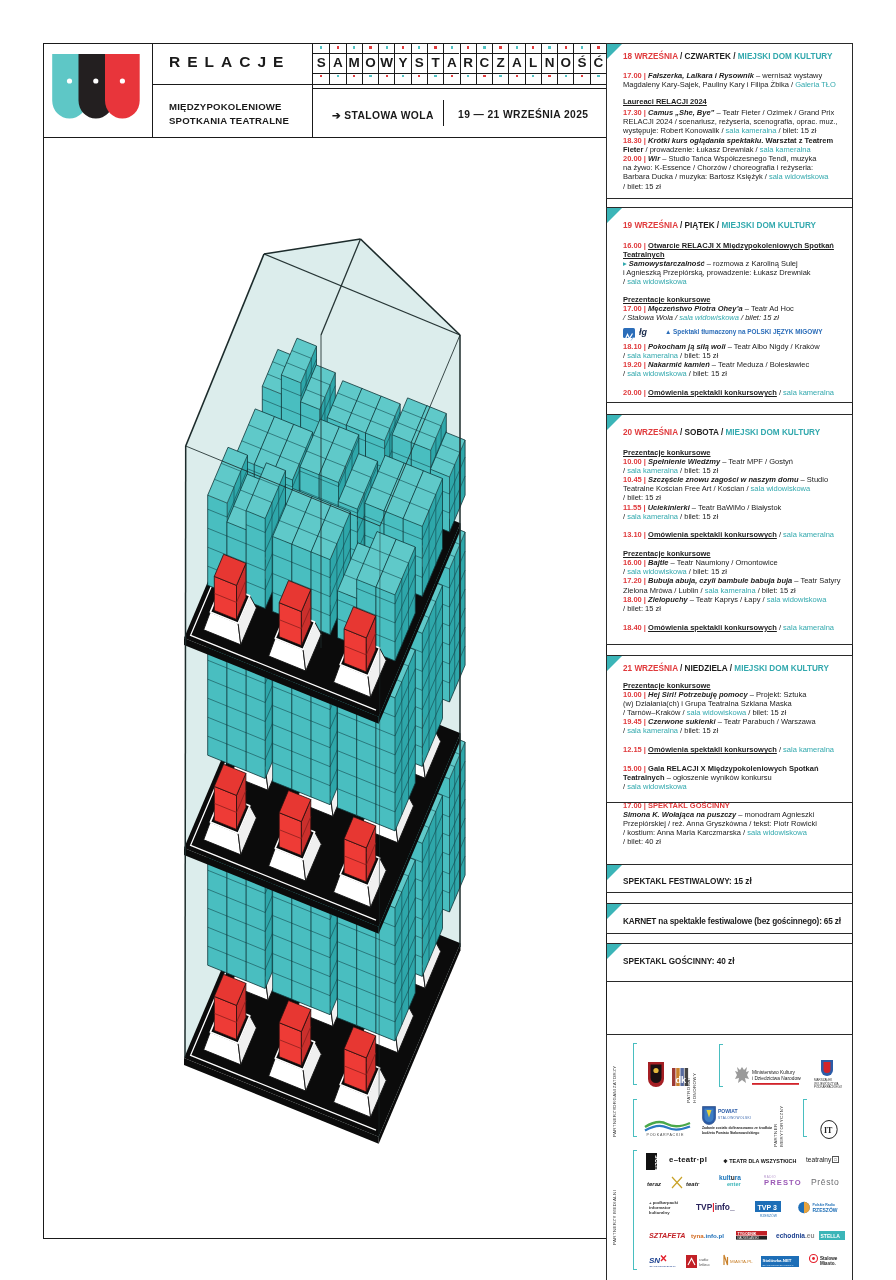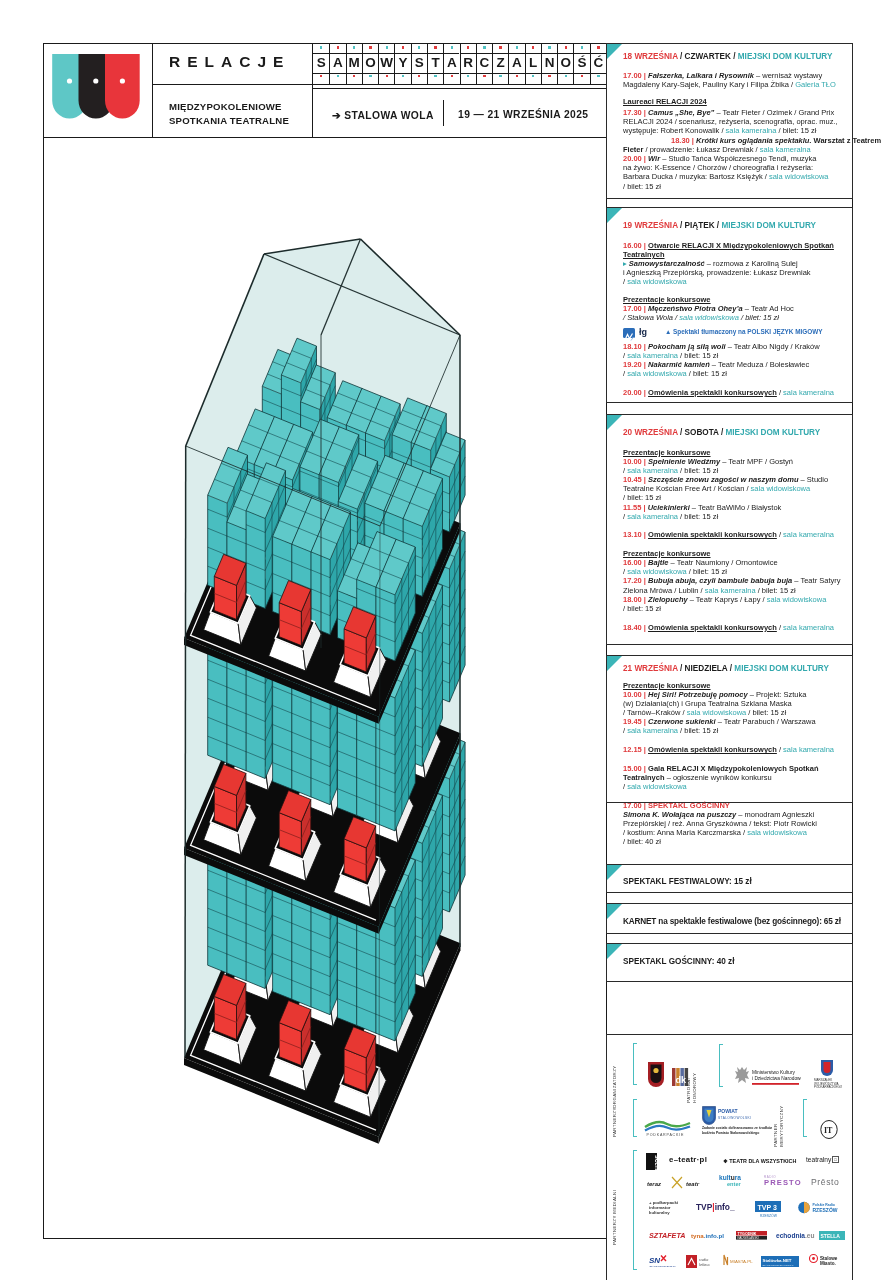--- a/index.html
+++ b/index.html
@@ -1991,21 +1991,21 @@
 </svg>
 <div class="sec" style="top:43px;height:155.8px;">
     <div class="tri"></div>
 <div class="head" style="left:16px;top:7.5px;"><span class="r">18 WRZEŚNIA</span> / CZWARTEK / <span class="t">MIEJSKI DOM KULTURY</span></div>
 <div class="ln" style="left:16px;top:26.7px;"><span class="r">17.00 |</span> <span class="bi">Fałszerka, Lalkara i Rysownik</span> – wernisaż wystawy</div>
 <div class="ln" style="left:16px;top:35.6px;">Magdaleny Kary-Sajek, Pauliny Kary i Filipa Żbika / <span class="t">Galeria TŁO</span></div>
 <div class="ln" style="left:16px;top:53.1px;"><span class="bu">Laureaci RELACJI 2024</span></div>
 <div class="ln" style="left:16px;top:63.7px;"><span class="r">17.30 |</span> <span class="bi">Camus „She, Bye”</span> – Teatr Fieter / Ozimek / Grand Prix</div>
 <div class="ln" style="left:16px;top:73.0px;">RELACJI 2024 / scenariusz, reżyseria, scenografia, oprac. muz.,</div>
 <div class="ln" style="left:16px;top:82.2px;">występuje: Robert Konowalik / <span class="t">sala kameralna</span> / bilet: 15 zł</div>
-<div class="ln" style="left:16px;top:91.5px;margin-left:48px;"><span class="r">18.30 |</span> <span class="bi">Krótki kurs oglądania spektaklu.</span> <span class="b">Warsztat z Teatrem</span></div>
+<div class="ln" style="left:16px;top:91.5px;"><span class="r">18.30 |</span> <span class="bi">Krótki kurs oglądania spektaklu.</span> <span class="b">Warsztat z Teatrem</span></div>
 <div class="ln" style="left:16px;top:100.7px;"><span class="b">Fieter</span> / prowadzenie: Łukasz Drewniak / <span class="t">sala kameralna</span></div>
 <div class="ln" style="left:16px;top:110.0px;"><span class="r">20.00 |</span> <span class="bi">Wir</span> – Studio Tańca Współczesnego Tendi, muzyka</div>
 <div class="ln" style="left:16px;top:118.9px;">na żywo: K-Essence / Chorzów / choreografia i reżyseria:</div>
 <div class="ln" style="left:16px;top:128.1px;">Barbara Ducka / muzyka: Bartosz Księżyk / <span class="t">sala widowiskowa</span></div>
 <div class="ln" style="left:16px;top:137.7px;">/ bilet: 15 zł</div>
 </div>
 <div class="sec" style="top:207px;height:196.3px;">
     <div class="tri"></div>
 <div class="head" style="left:16px;top:12.8px;"><span class="r">19 WRZEŚNIA</span> / PIĄTEK / <span class="t">MIEJSKI DOM KULTURY</span></div>
 <div class="ln" style="left:16px;top:33.0px;"><span class="r">16.00 |</span> <span class="bu">Otwarcie RELACJI X Międzypokoleniowych Spotkań</span></div>
@@ -2014,21 +2014,21 @@
 <div class="ln" style="left:16px;top:60.1px;">i Agnieszką Przepiórską, prowadzenie: Łukasz Drewniak</div>
 <div class="ln" style="left:16px;top:69.4px;">/ <span class="t">sala widowiskowa</span></div>
 <div class="ln" style="left:16px;top:87.2px;"><span class="bu">Prezentacje konkursowe</span></div>
 <div class="ln" style="left:16px;top:96.1px;"><span class="r">17.00 |</span> <span class="bi">Męczeństwo Piotra Ohey’a</span> – Teatr Ad Hoc</div>
 <div class="ln" style="left:16px;top:105.1px;font-style:italic;">/ Stalowa Wola / <span class="t">sala widowiskowa</span> / bilet: 15 zł</div>
 
 <div class="abs" style="left:16px;top:120px;width:12px;height:10px;background:#2b6db9;border-radius:1.5px;"><svg width="12" height="10" viewBox="0 0 12 10">
         <path d="M2,8 L4.5,2.5 L6.5,6.5 L9.5,1.5" stroke="#fff" stroke-width="1.2" fill="none"></path>
         <path d="M8,8.5 L10.5,5" stroke="#9fc3e8" stroke-width="1" fill="none"></path>
       </svg></div>
-<div class="abs" style="left:32px;top:119px;font-size:9px;font-weight:bold;color:#16284a;">łg</div>
+<div class="abs" style="left:32px;top:119px;font-size:9px;font-weight:bold;font-style:italic;color:#16284a;">łg</div>
 <div class="ln" style="left:58px;top:119.3px;"><span style="color:#2b6db9;font-weight:bold;font-size:6.4px;">▲ Spektakl tłumaczony na POLSKI JĘZYK MIGOWY</span></div>
 <div class="ln" style="left:16px;top:133.8px;"><span class="r">18.10 |</span> <span class="bi">Pokocham ją siłą woli</span> – Teatr Albo Nigdy / Kraków</div>
 <div class="ln" style="left:16px;top:142.7px;">/ <span class="t">sala kameralna</span> / bilet: 15 zł</div>
 <div class="ln" style="left:16px;top:152.0px;"><span class="r">19.20 |</span> <span class="bi">Nakarmić kamień</span> – Teatr Meduza / Bolesławiec</div>
 <div class="ln" style="left:16px;top:160.9px;">/ <span class="t">sala widowiskowa</span> / bilet: 15 zł</div>
 <div class="ln" style="left:16px;top:180.0px;"><span class="r">20.00 |</span> <span class="bu">Omówienia spektakli konkursowych</span> / <span class="t">sala kameralna</span></div>
 </div>
 <div class="sec" style="top:414px;height:230.9px;">
     <div class="tri"></div>
 <div class="head" style="left:16px;top:12.6px;"><span class="r">20 WRZEŚNIA</span> / SOBOTA / <span class="t">MIEJSKI DOM KULTURY</span></div>

